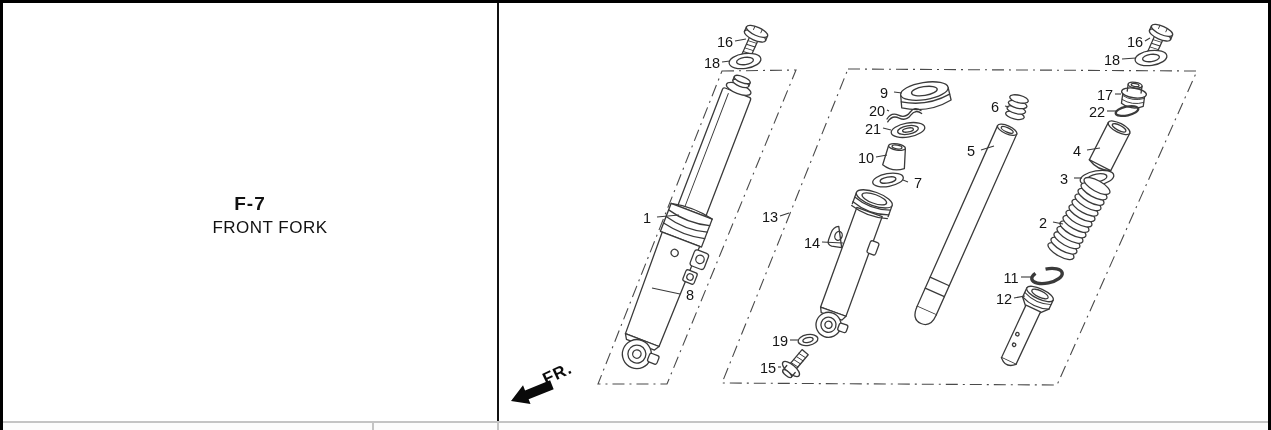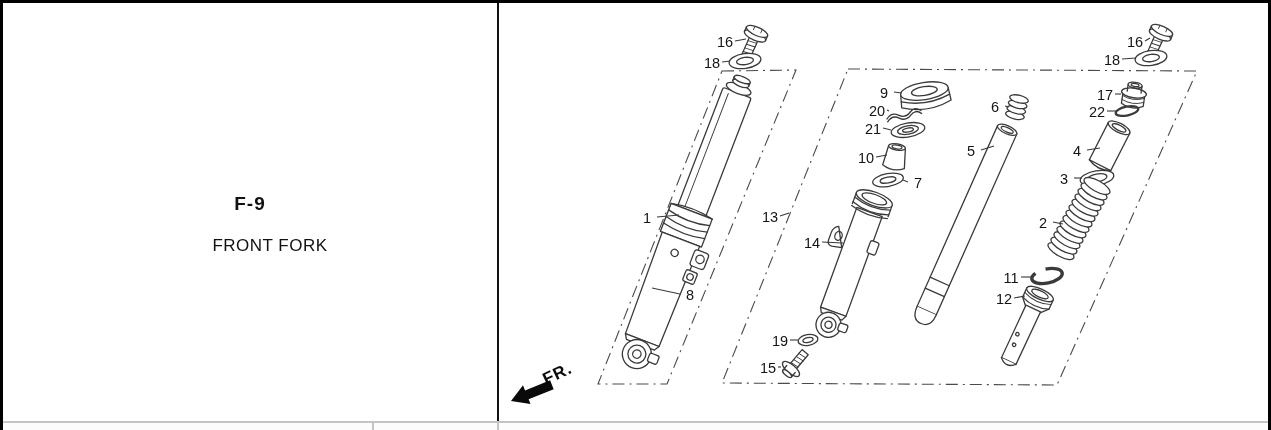--- a/index.html
+++ b/index.html
@@ -8,42 +8,42 @@
     overflow:hidden; font-family:"Liberation Sans",sans-serif;
   }
   .edge{position:absolute;background:#000;}
   .edge.top{left:0;top:0;width:1271px;height:3px;}
   .edge.left{left:0;top:0;width:3px;height:430px;}
   .edge.right{right:0;top:0;width:3px;height:430px;}
   .v-divider{position:absolute;left:497px;top:3px;width:2px;height:418px;background:#111;}
   .left-panel{position:absolute;left:3px;top:0;width:494px;height:421px;}
   .title-block{position:absolute;left:0;top:193px;width:100%;text-align:center;color:#111;}
   .section-code{font-size:19px;font-weight:bold;letter-spacing:1px;}
-  .section-name{font-size:17px;margin-top:21px;letter-spacing:0.5px;padding-left:40px;}
+  .section-name{font-size:17px;margin-top:3px;letter-spacing:0.5px;padding-left:40px;}
   .diagram-svg{position:absolute;left:0;top:0;width:1271px;height:430px;}
   .s{stroke:#3a3a3a;stroke-width:1.3;fill:none;stroke-linecap:round;stroke-linejoin:round;}
   .f{fill:#ffffff;}
   .thin{stroke-width:0.9;}
   .thick{stroke-width:2.3;}
   .dash{stroke:#4a4a4a;stroke-width:1.1;fill:none;stroke-dasharray:12 5 2 5;}
   .leader{stroke:#3a3a3a;stroke-width:1.1;}
   .part-label{font:14.5px "Liberation Sans",sans-serif;fill:#141414;text-anchor:middle;}
   .fr-text{font:bold 17px "Liberation Sans",sans-serif;fill:#0a0a0a;letter-spacing:1px;}
   .bottom-table{position:absolute;left:2px;right:2px;top:421px;height:9px;
     border-top:2px solid #c4c4c4;background:#fcfcfc;box-sizing:border-box;}
   .cell-divider{position:absolute;top:0;bottom:0;width:2px;background:#c4c4c4;}
 </style>
 </head>
 <body>
 
 <div class="screen">
 
   <div class="left-panel">
     <div class="title-block">
-      <div class="section-code">F-9</div>
+      <div class="section-code">F-7</div>
       <div class="section-name">FRONT FORK</div>
     </div>
   </div>
 
   <svg class="diagram-svg" viewBox="0 0 1271 430">
     <defs>
       <g id="bolt16">
         <rect x="-4.5" y="2" width="9" height="21" class="s f"></rect>
         <path d="M-4.5,7 L4.5,6 M-4.5,11 L4.5,10 M-4.5,15 L4.5,14 M-4.5,19 L4.5,18" class="s thin"></path>
         <ellipse cx="0" cy="0" rx="11.5" ry="4.2" class="s f"></ellipse>

